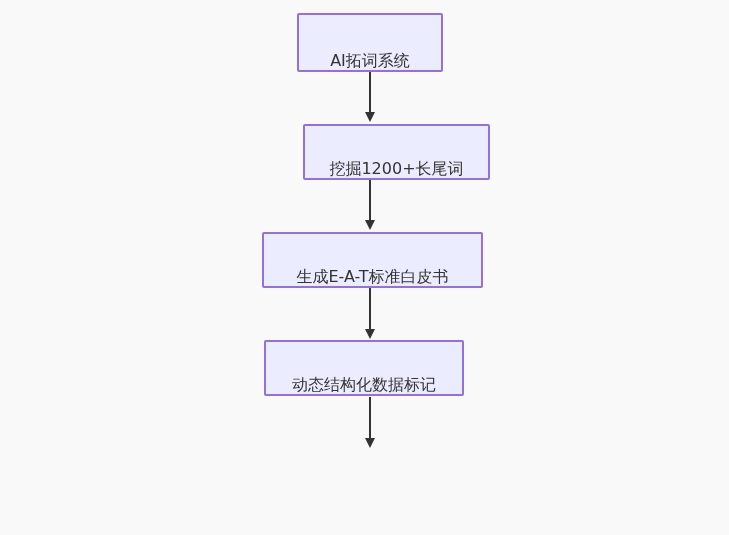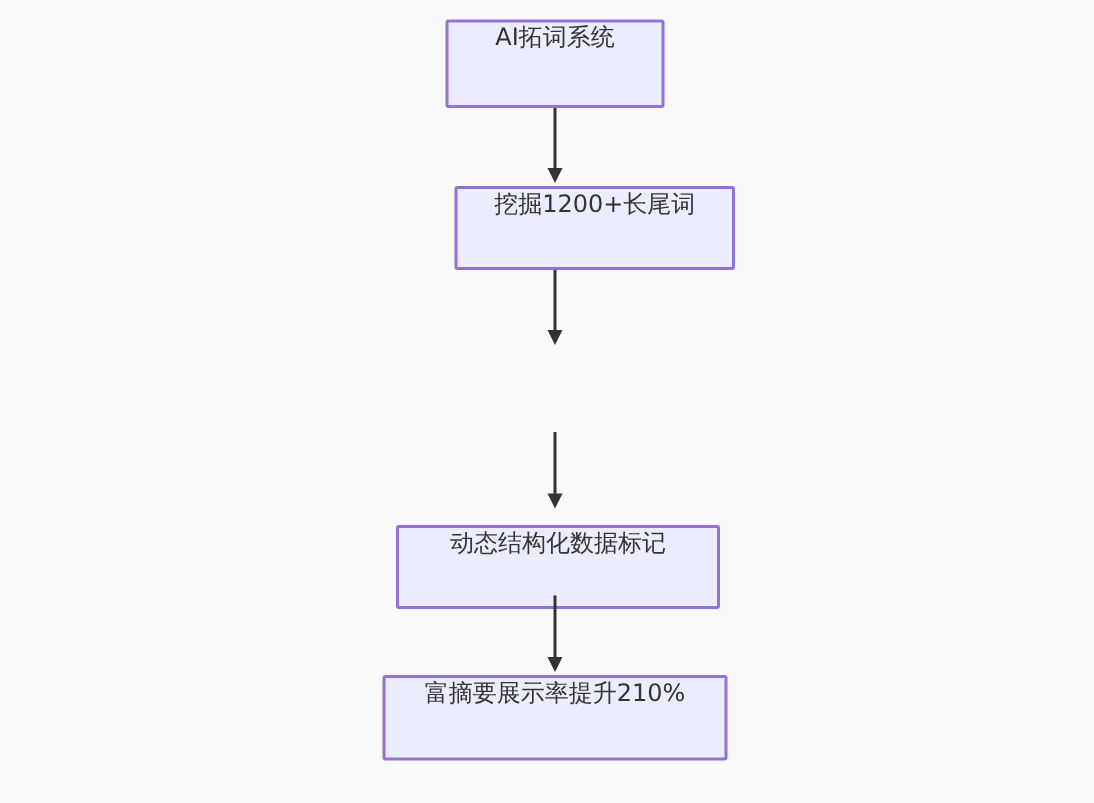--- a/index.html
+++ b/index.html
@@ -17,21 +17,21 @@
     background: var(--bg-color, #f9f9f9);
     overflow: hidden;
   }
   .node {
     position: absolute;
     box-sizing: border-box;
     background: var(--node-fill, #ececff);
     border: 2px solid var(--node-border, #9370db);
     border-radius: 2px;
     display: flex;
-    align-items: flex-start;
+    align-items: flex-end;
     justify-content: center;
     text-align: center;
     font-size: 16px;
     line-height: 1.2;
     color: var(--text-color, #333333);
   }
   .arrow {
     position: absolute;
     width: 12px;
   }
@@ -70,32 +70,32 @@
 
   <div class="node" style="left:275px; top:124px; width:187px; height:56px;margin-left:28px;">
     <span>挖掘1200+长尾词</span>
   </div>
 
   <div class="arrow" style="left:364px; top:180px; height:50px;">
     <div class="line"></div>
     <div class="head"></div>
   </div>
 
+  <div class="node" style="left:262px; top:232px; width:221px; height:56px;">
+    <span>生成E-A-T标准白皮书</span>
+  </div>
 
   <div class="arrow" style="left:364px; top:288px; height:51px;">
     <div class="line"></div>
     <div class="head"></div>
   </div>
 
-  <div class="node" style="left:264px; top:350px; width:216px; height:56px;">
+  <div class="node" style="left:264px; top:340px; width:200px; height:56px;">
     <span>动态结构化数据标记</span>
   </div>
 
   <div class="arrow" style="left:364px; top:397px; height:51px;">
     <div class="line"></div>
     <div class="head"></div>
   </div>
 
-  <div class="node" style="left:255px; top:450px; width:230px; height:57px;">
-    <span>富摘要展示率提升210%</span>
-  </div>
 
 </div>
 
 </body></html>

